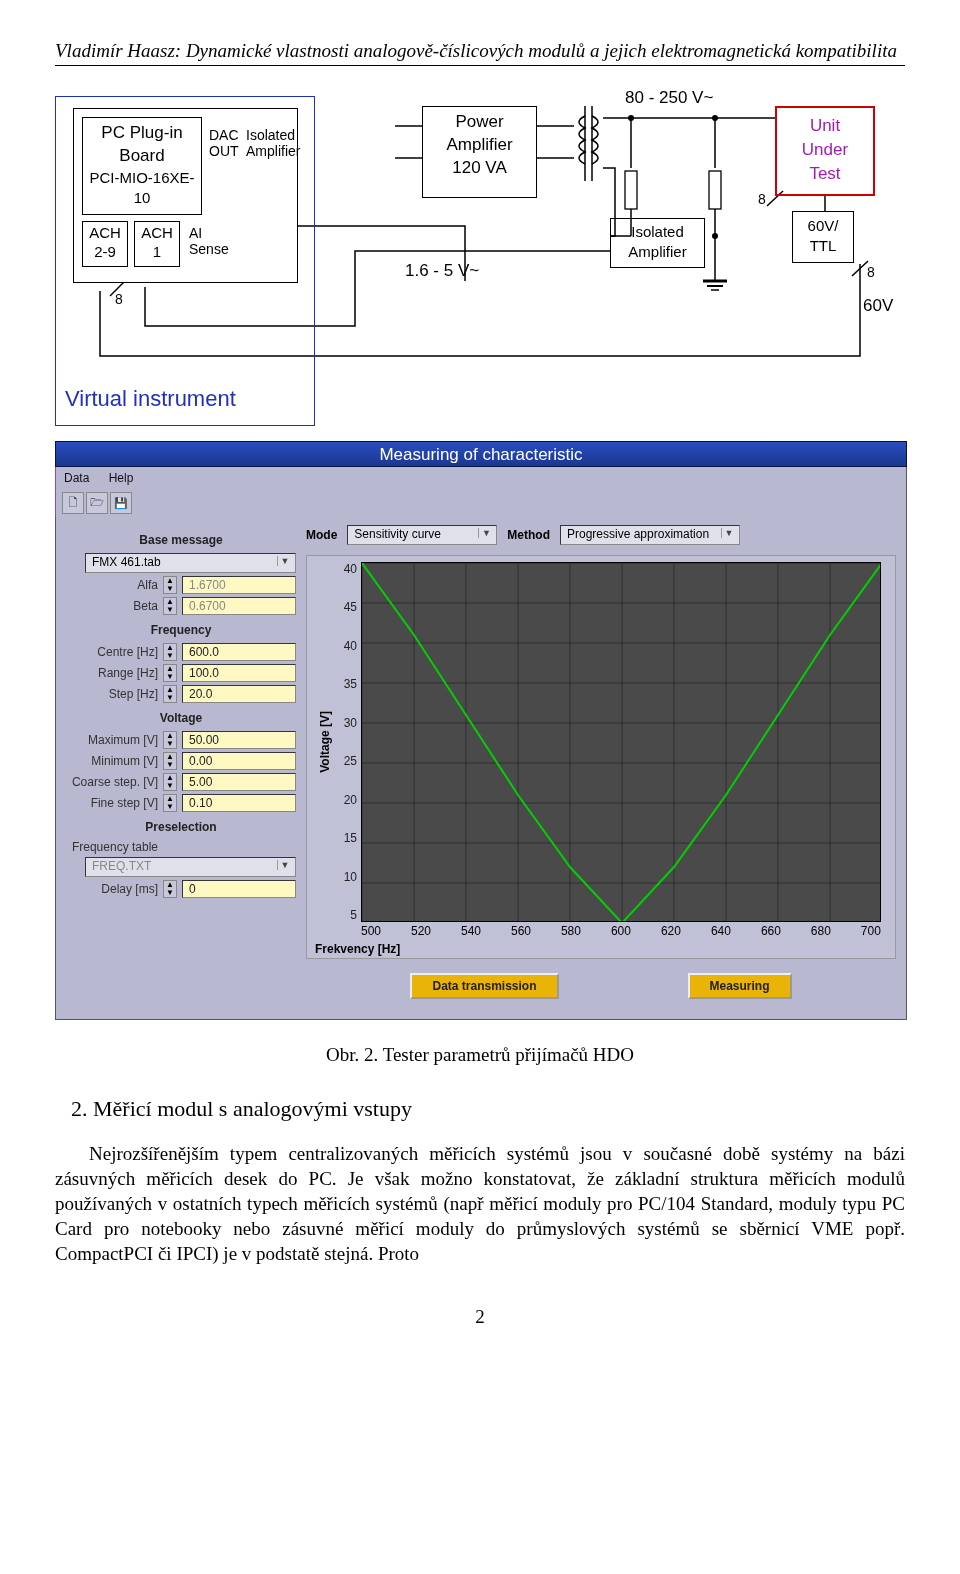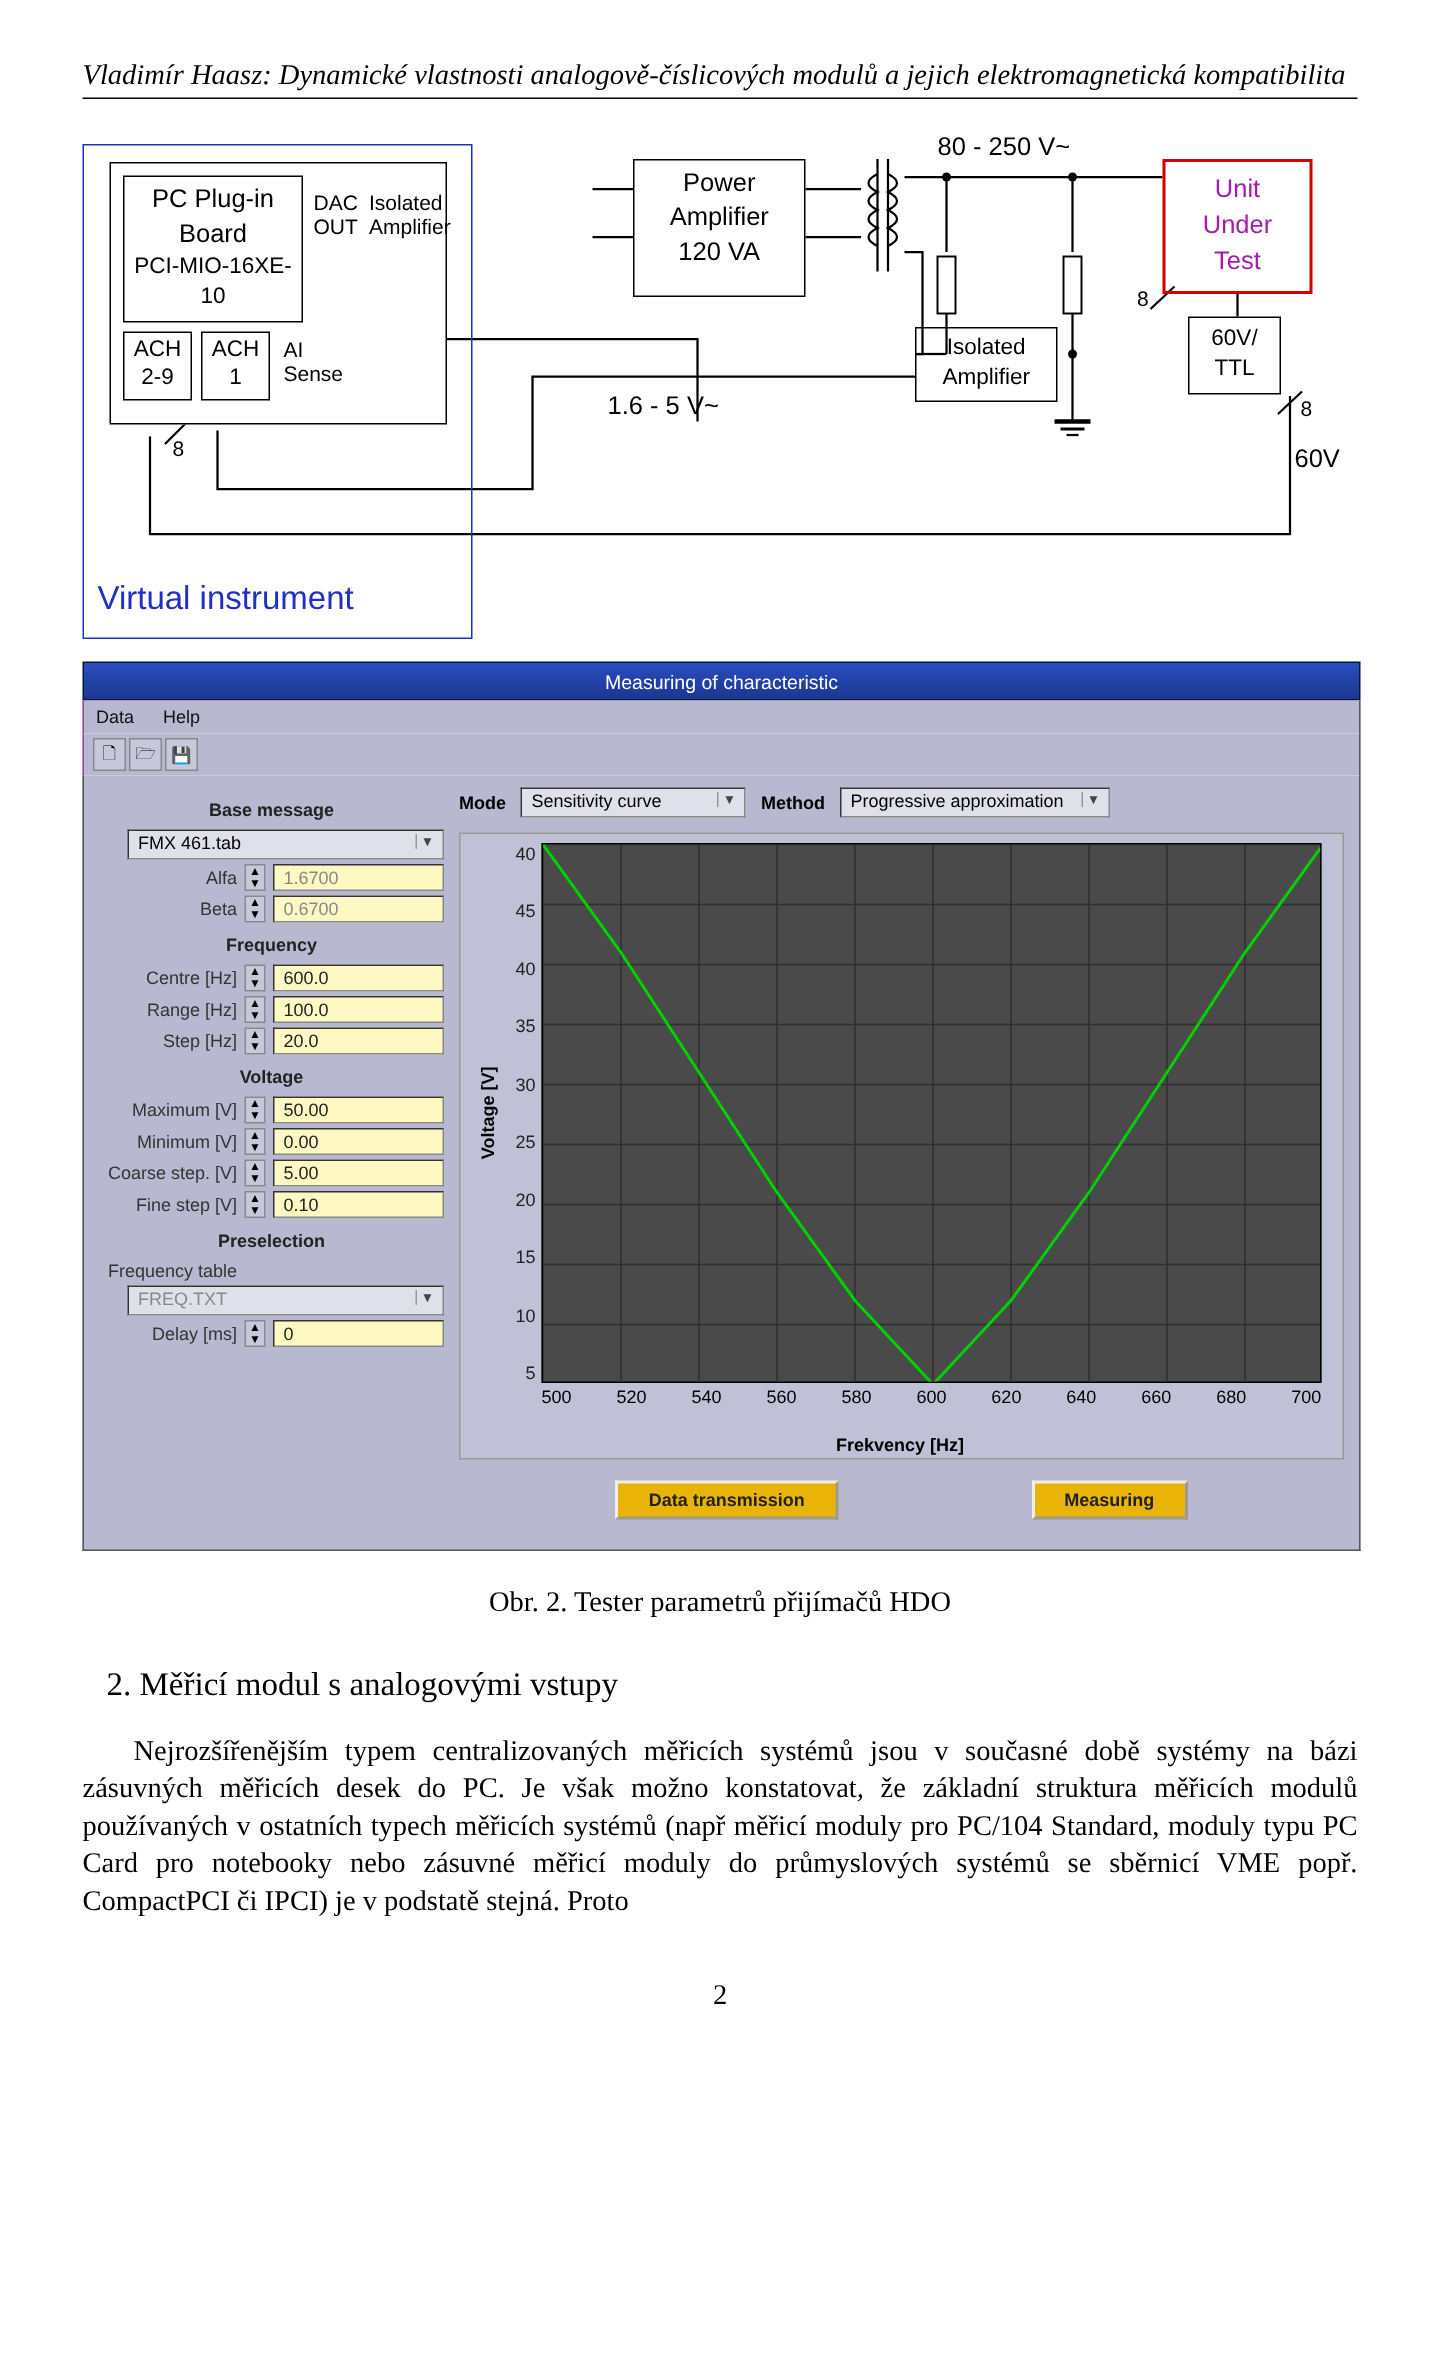--- a/index.html
+++ b/index.html
@@ -96,21 +96,21 @@
     font-family: Tahoma, Arial, sans-serif;
     font-size: 12px;
     color: #000;
   }
   .titlebar {
     height: 26px;
     background: linear-gradient(#2a4dbf, #1a3790);
     color: #fff;
     text-align: center;
     line-height: 26px;
-    font-size: 13px;
+    font-size: 17px;
     border: 1px solid #06153f;
   }
   .menubar {
     background: #b8b9d0;
     border-left: 1px solid #94a; border-right: 1px solid #555;
     padding: 4px 8px;
     font-size: 12px;
     color: #111;
   }
   .menubar span { margin-right: 16px; }
@@ -185,21 +185,21 @@
     padding: 6px 10px 2px 8px;
     border: 1px solid #999;
   }
   .plot-area { display: flex; }
   .ylabels { display:flex; flex-direction:column; justify-content:space-between; align-items:flex-end;
              height: 360px; font-size: 12px; color:#222; padding-right:4px; width:26px; }
   .ylab-col { display:flex; flex-direction:column; align-items:center; justify-content:center; width:20px; }
   .ylab-rot { writing-mode: vertical-rl; transform: rotate(180deg); font-weight:bold; font-size:12px; }
   .plot-svg { background:#4a4a4a; border:1px solid #000; }
   .xlabels { display:flex; justify-content:space-between; font-size:12px; margin: 2px 0 0 46px; }
-  .xlab-title { text-align:center; font-weight:bold; font-size:12px; margin-top:18px; }
+  .xlab-title { text-align:left; font-weight:bold; font-size:12px; margin-top:4px; }
 
   .btn-row {
     display: flex; justify-content: space-around;
     padding: 14px 40px 6px 40px;
   }
   .soft-btn {
     background: #eab308;
     border: 2px outset #eee;
     padding: 4px 20px;
     font-size: 12px; font-weight: bold;

